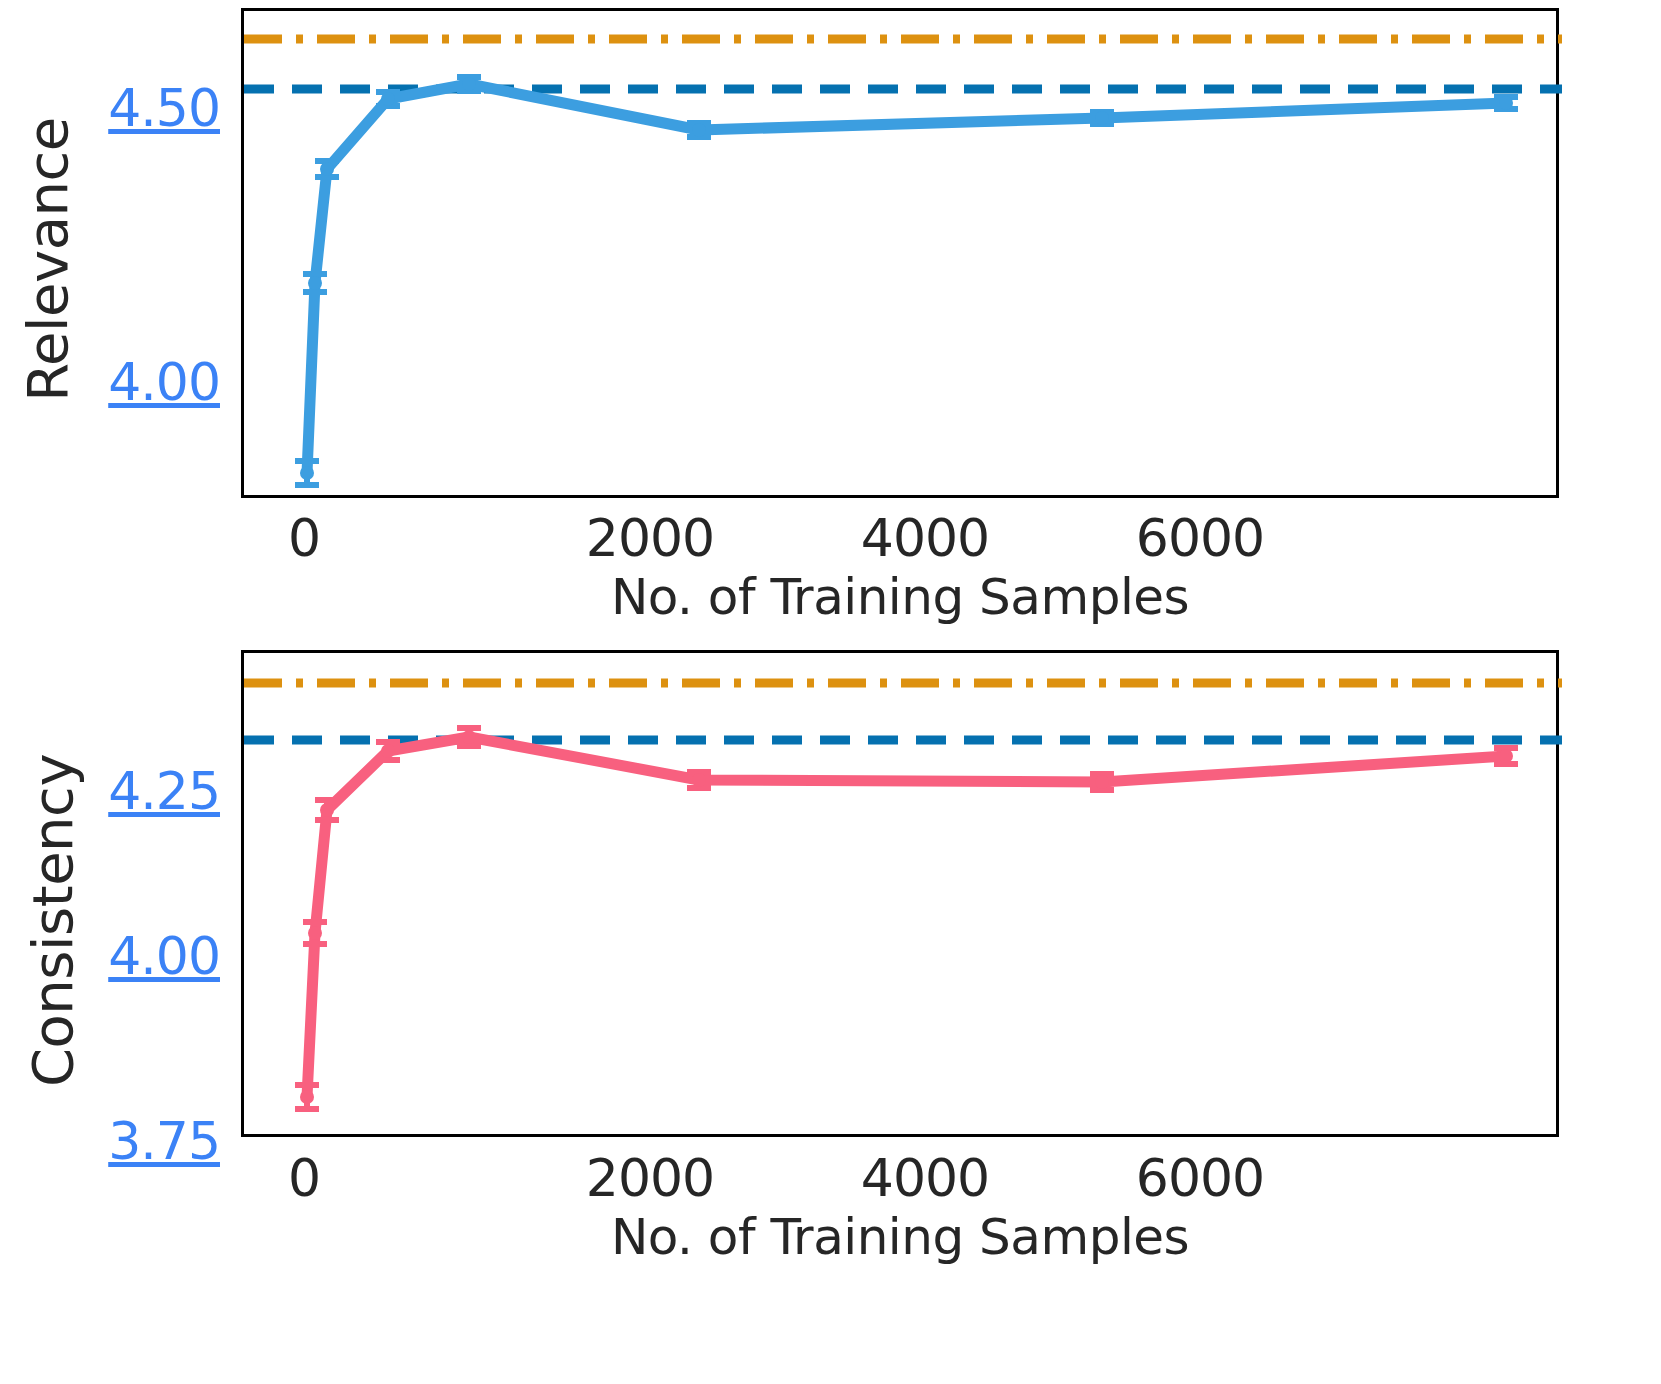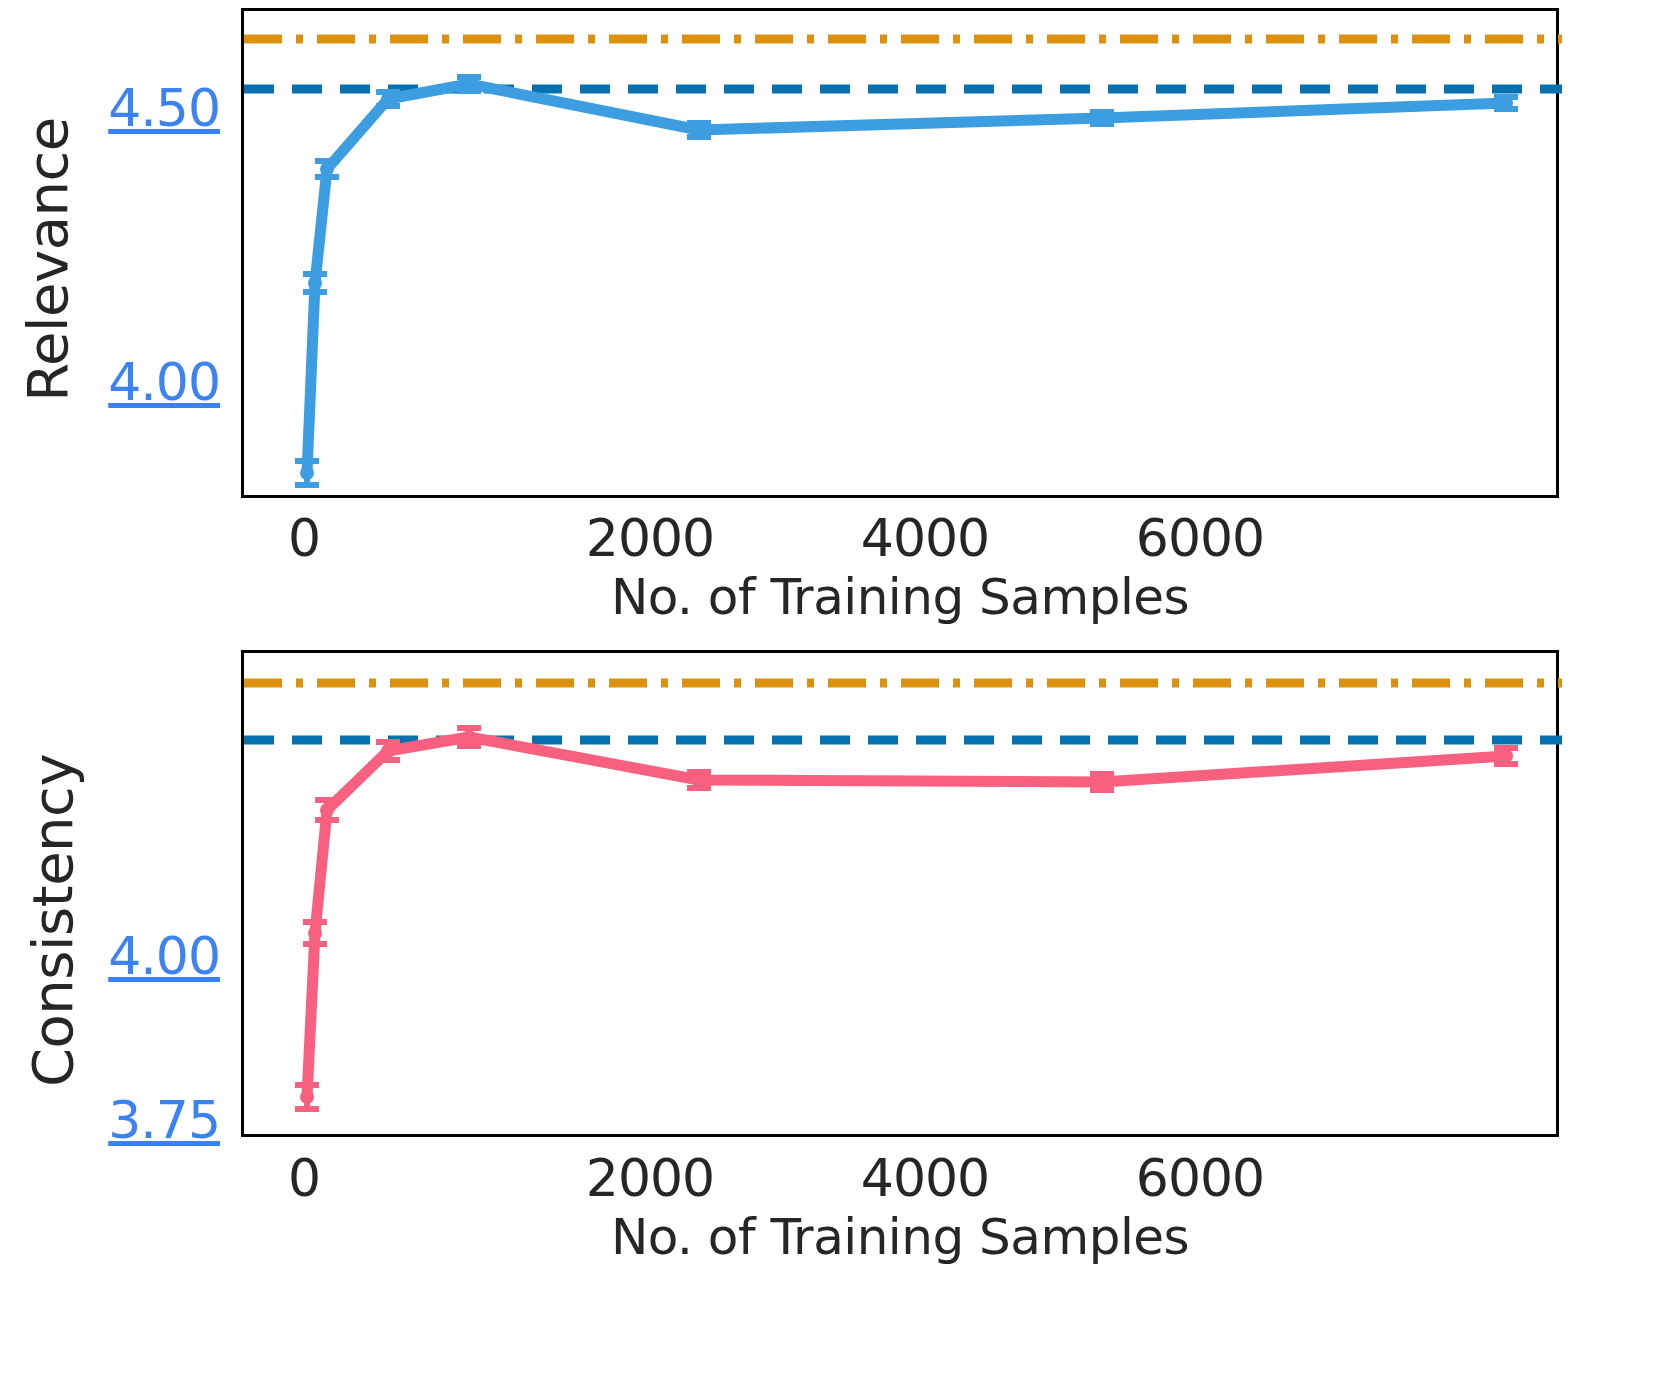--- a/index.html
+++ b/index.html
@@ -100,22 +100,23 @@
     <div class="xtick" style="left:825px;top:508px;width:200px;">4000</div>
     <div class="xtick" style="left:1100px;top:508px;width:200px;">6000</div>
 
     <div class="xlabel" style="left:241px;top:568px;width:1318px;">No. of Training Samples</div>
   </div>
 
   <div class="panel" style="top:648px;height:736px;">
 
     <div class="ylabel" style="left:-138px;top:240px;width:380px;text-align:center;transform:rotate(-90deg);">Consistency</div>
 
+    <div class="ytick" style="left:60px;top:113px;width:160px;">4.25</div>
     <div class="ytick" style="left:60px;top:278px;width:160px;">4.00</div>
-    <div class="ytick" style="left:60px;top:442px;width:160px;">3.75</div>
+    <div class="ytick" style="left:60px;top:463px;width:160px;">3.75</div>
 
     <div class="plotbox" style="left:241px;top:2px;width:1318px;height:487px;">
       <svg class="plotsvg" width="1318" height="487" viewBox="0 0 1318 487">
 
         <line x1="0" y1="30" x2="1318" y2="30" stroke="#DD9110" stroke-width="9" stroke-dasharray="38 14 7 14"></line>
 
         <line x1="0" y1="87" x2="1318" y2="87" stroke="#0571B0" stroke-width="9" stroke-dasharray="30 18"></line>
 
         <polyline points="63,444 71,280 83,157 144,98 225,84 455,127 858,129 1262,103" fill="none" stroke="#F8607F" stroke-width="11" stroke-linejoin="round" stroke-linecap="round"></polyline>
 

